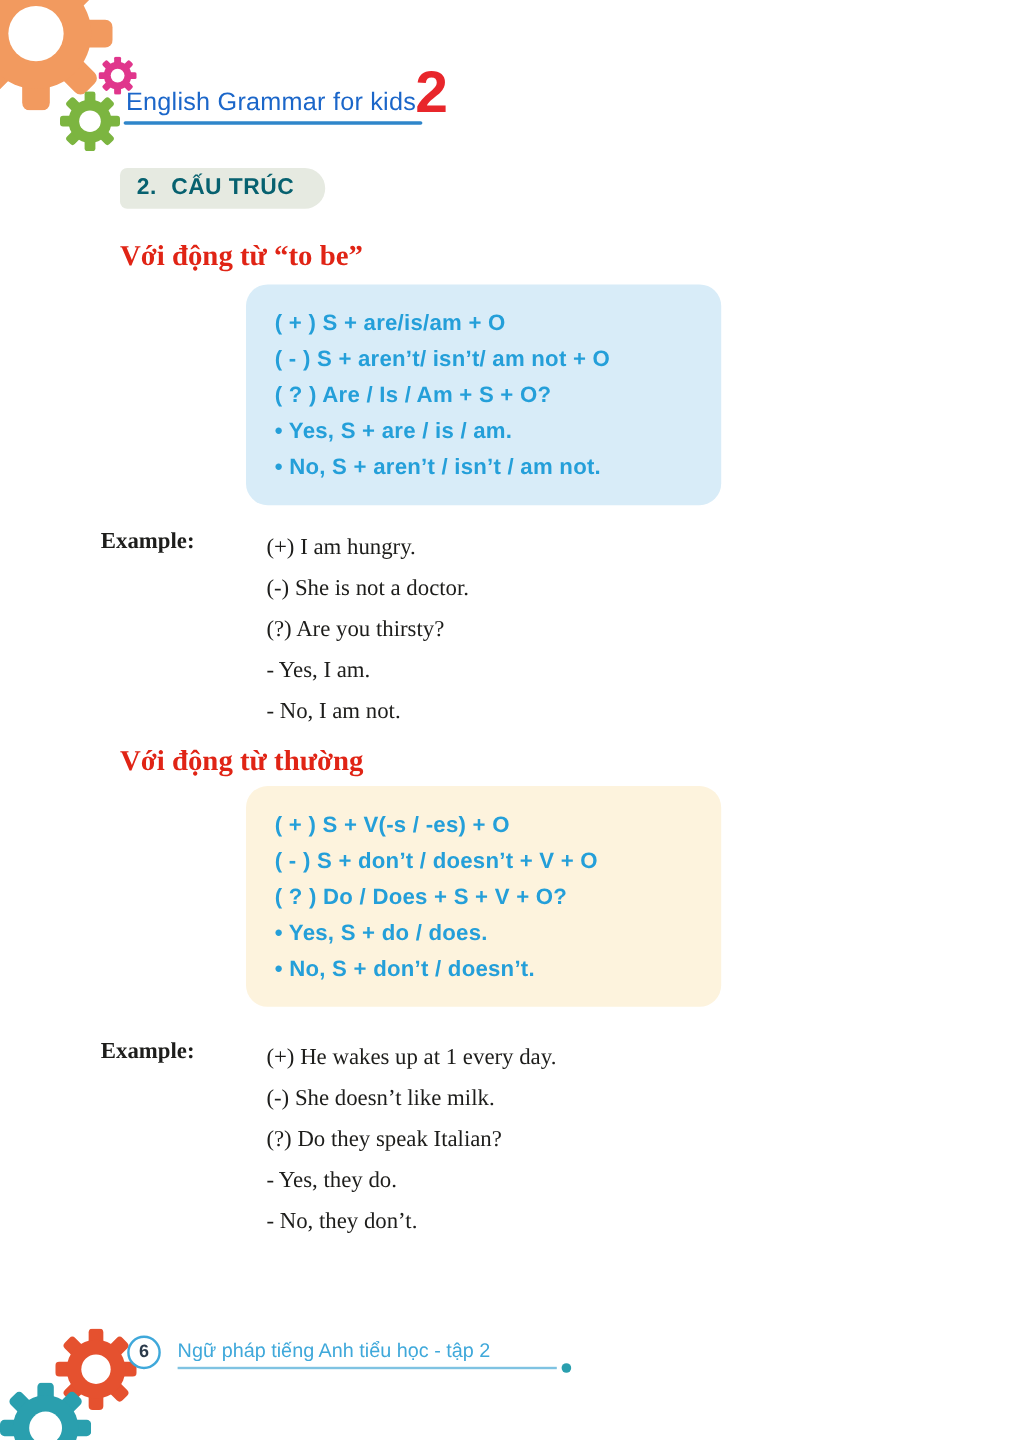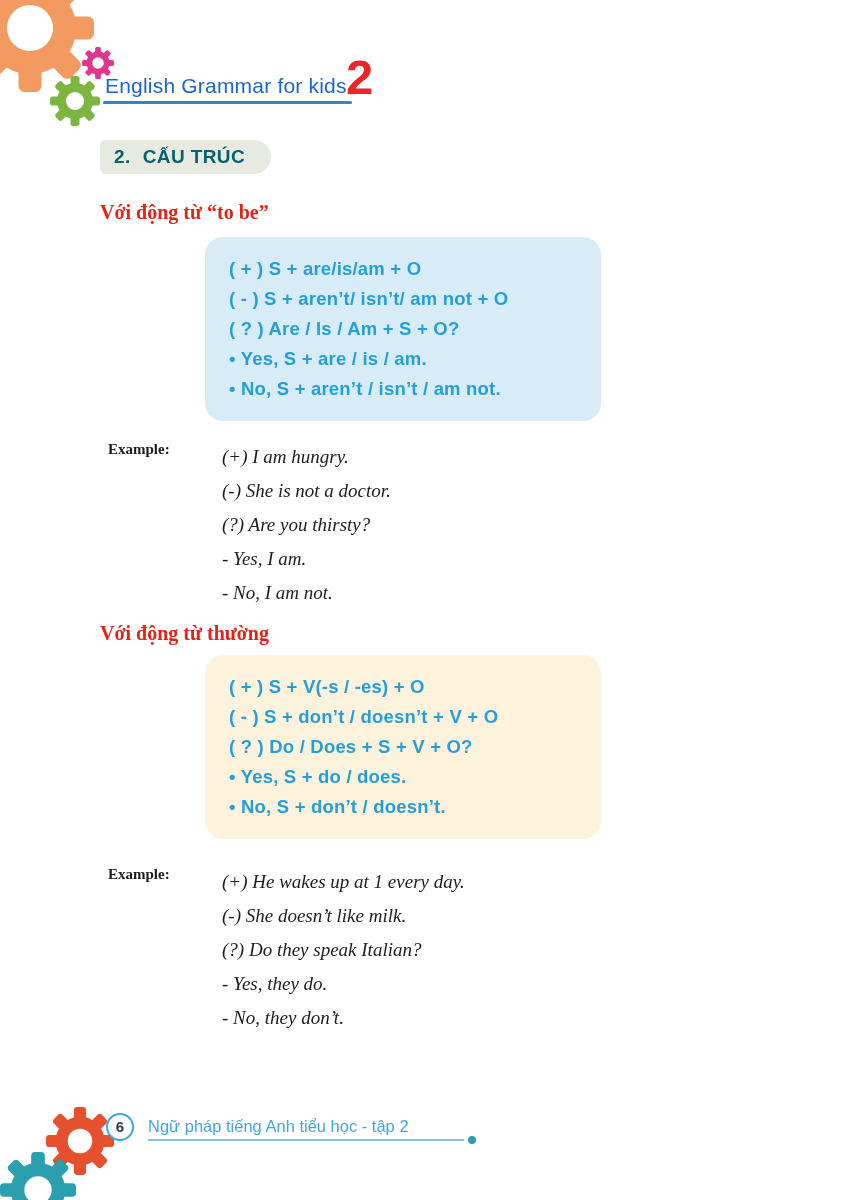--- a/index.html
+++ b/index.html
@@ -43,46 +43,46 @@
     left:100px; top:140px; height:34px; line-height:34px;
     padding:0 26px 0 14px; background:var(--badge-bg);
     border-radius:6px 17px 17px 6px;
     color:var(--badge-text); font-weight:bold; font-size:19px;
     letter-spacing:.4px; white-space:nowrap;
   }
   .badge .badge-num{margin-right:12px;}
 
   .red-heading{
     margin:0; font-family:"Liberation Serif",serif;
-    font-size:20px; font-weight:bold; color:var(--heading-red);
+    font-size:24px; font-weight:bold; color:var(--heading-red);
     left:100px; white-space:nowrap;
   }
   .heading-1{top:201px;}
   .heading-2{top:622px;}
 
   .formula-box{
     left:205px; width:396px; box-sizing:border-box;
     padding:17px 24px; border-radius:18px;
   }
   .box-blue{top:237px; background:var(--box-blue-bg);}
   .box-cream{top:655px; background:var(--box-cream-bg);}
   .formula-box p{
     margin:0; font-size:18.5px; font-weight:bold; line-height:30px;
     color:var(--formula-blue); letter-spacing:.2px; white-space:nowrap;
   }
 
   .example-label{
-    left:108px; font-family:"Liberation Serif",serif;
-    font-size:15px; font-weight:bold; color:var(--text-dark);
+    left:84px; font-family:"Liberation Serif",serif;
+    font-size:19px; font-weight:bold; color:var(--text-dark);
   }
   .label-1{top:441px;} .label-2{top:866px;}
   .example-lines{left:222px;}
   .lines-1{top:440px;} .lines-2{top:865px;}
   .example-lines p{
-    margin:0; font-family:"Liberation Serif",serif; font-style:italic;
+    margin:0; font-family:"Liberation Serif",serif; 
     font-size:19px; line-height:34px; color:var(--text-dark); white-space:nowrap;
   }
 
   .page-num-circle{
     left:106px; top:1113px; width:28px; height:28px; box-sizing:border-box;
     border:2px solid var(--footer-blue); border-radius:50%;
     text-align:center; line-height:24px; font-size:15px; font-weight:bold;
     color:#2b3a4a; background:#fff; z-index:2;
   }
   .footer-text{

